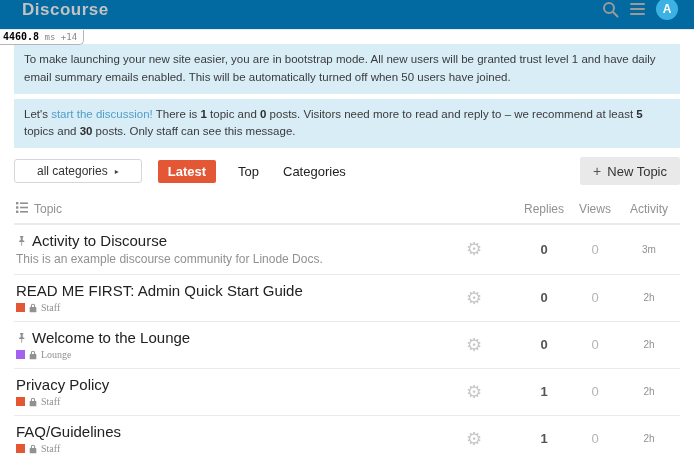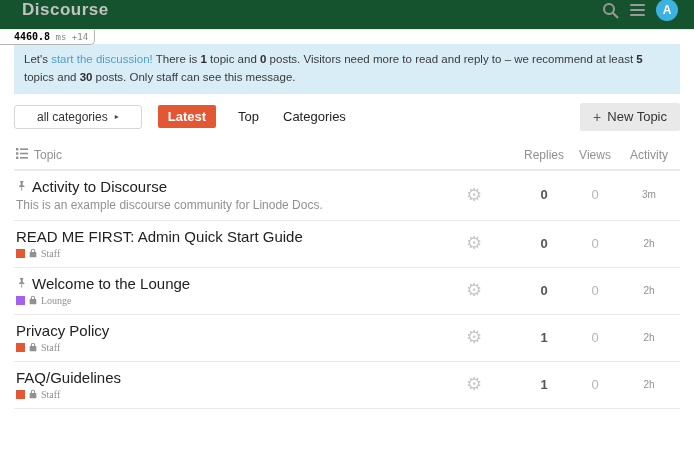--- a/index.html
+++ b/index.html
@@ -4,39 +4,39 @@
 <style>
   * { box-sizing: border-box; margin: 0; padding: 0; }
   html,body { width: 694px; height: 460px; }
   body {
     font-family: "Liberation Sans", "DejaVu Sans", sans-serif;
     background: #fff; color: #222; overflow: hidden; position: relative;
   }
 
   
   .topbar {
-    height: 30px; background: #14532d; border-bottom: 1px solid #e9e9e9;
-    display: flex; align-items: center; padding: 0 16px 9px 22px;
+    height: 30px; background: #0369a1; border-bottom: 1px solid #e9e9e9;
+    display: flex; align-items: flex-end; padding: 0 16px 9px 22px;
   }
   .logo { font-size: 17px; font-weight: bold; color: #c2c2c2; letter-spacing: .5px; cursor: pointer; }
   .topbar-right { margin-left: auto; display: flex; align-items: center; gap: 11px; }
   .icon-btn { display: inline-flex; align-items: center; justify-content: center; cursor: pointer; }
   .menu-icon { display: inline-flex; flex-direction: column; gap: 3px; }
   .menu-icon span { width: 15px; height: 2px; background: #9a9a9a; border-radius: 1px; }
   .avatar {
     width: 22px; height: 22px; border-radius: 50%; background: var(--avatar_bg,#3bb2e2);
     color: #fff; font-size: 12px; font-weight: bold; display: flex; align-items: center; justify-content: center;
     cursor: pointer;
   }
 
   
   .profiler {
     position: absolute; top: 30px; left: 0; z-index: 9;
     background: #fdfdfd; border: 1px solid #b5b5b5; border-top: 0; border-left: 0;
-    border-radius: 0 0 5px 0; padding: 1px 6px 2px 14px;
+    border-radius: 0 0 5px 0; padding: 1px 6px 2px 3px;
     font-family: "DejaVu Sans Mono", monospace; font-size: 9px; color: #888; cursor: pointer;
   }
   .profiler b { color: #000; font-size: 10px; }
 
   
   .main { width: 666px; margin: 0 auto; }
 
   .banner {
     background: var(--banner_bg,#d9edf7); color: #3a3a3a;
     font-size: 11.5px; line-height: 1.55; padding: 7px 10px; margin-top: 14px;
@@ -111,20 +111,23 @@
 </div>
 
 <div class="profiler">
   <b>4460.8</b>
   <span>ms</span>
   <span>+14</span>
 </div>
 
 <div class="main">
 
+  <div class="banner">
+    <span>To make launching your new site easier, you are in bootstrap mode. All new users will be granted trust level 1 and have daily email summary emails enabled. This will be automatically turned off when 50 users have joined.</span>
+  </div>
 
   <div class="banner"><span>Let's </span><a>start the discussion!</a><span> There is </span><b>1</b><span> topic and </span><b>0</b><span> posts. Visitors need more to read and reply to – we recommend at least </span><b>5</b><span> topics and </span><b>30</b><span> posts. Only staff can see this message.</span></div>
 
   <div class="nav-row">
     <span class="cat-dropdown">
       <span>all categories</span>
       <span class="caret">▸</span>
     </span>
     <div class="tabs">
       <span class="tab active">Latest</span>

